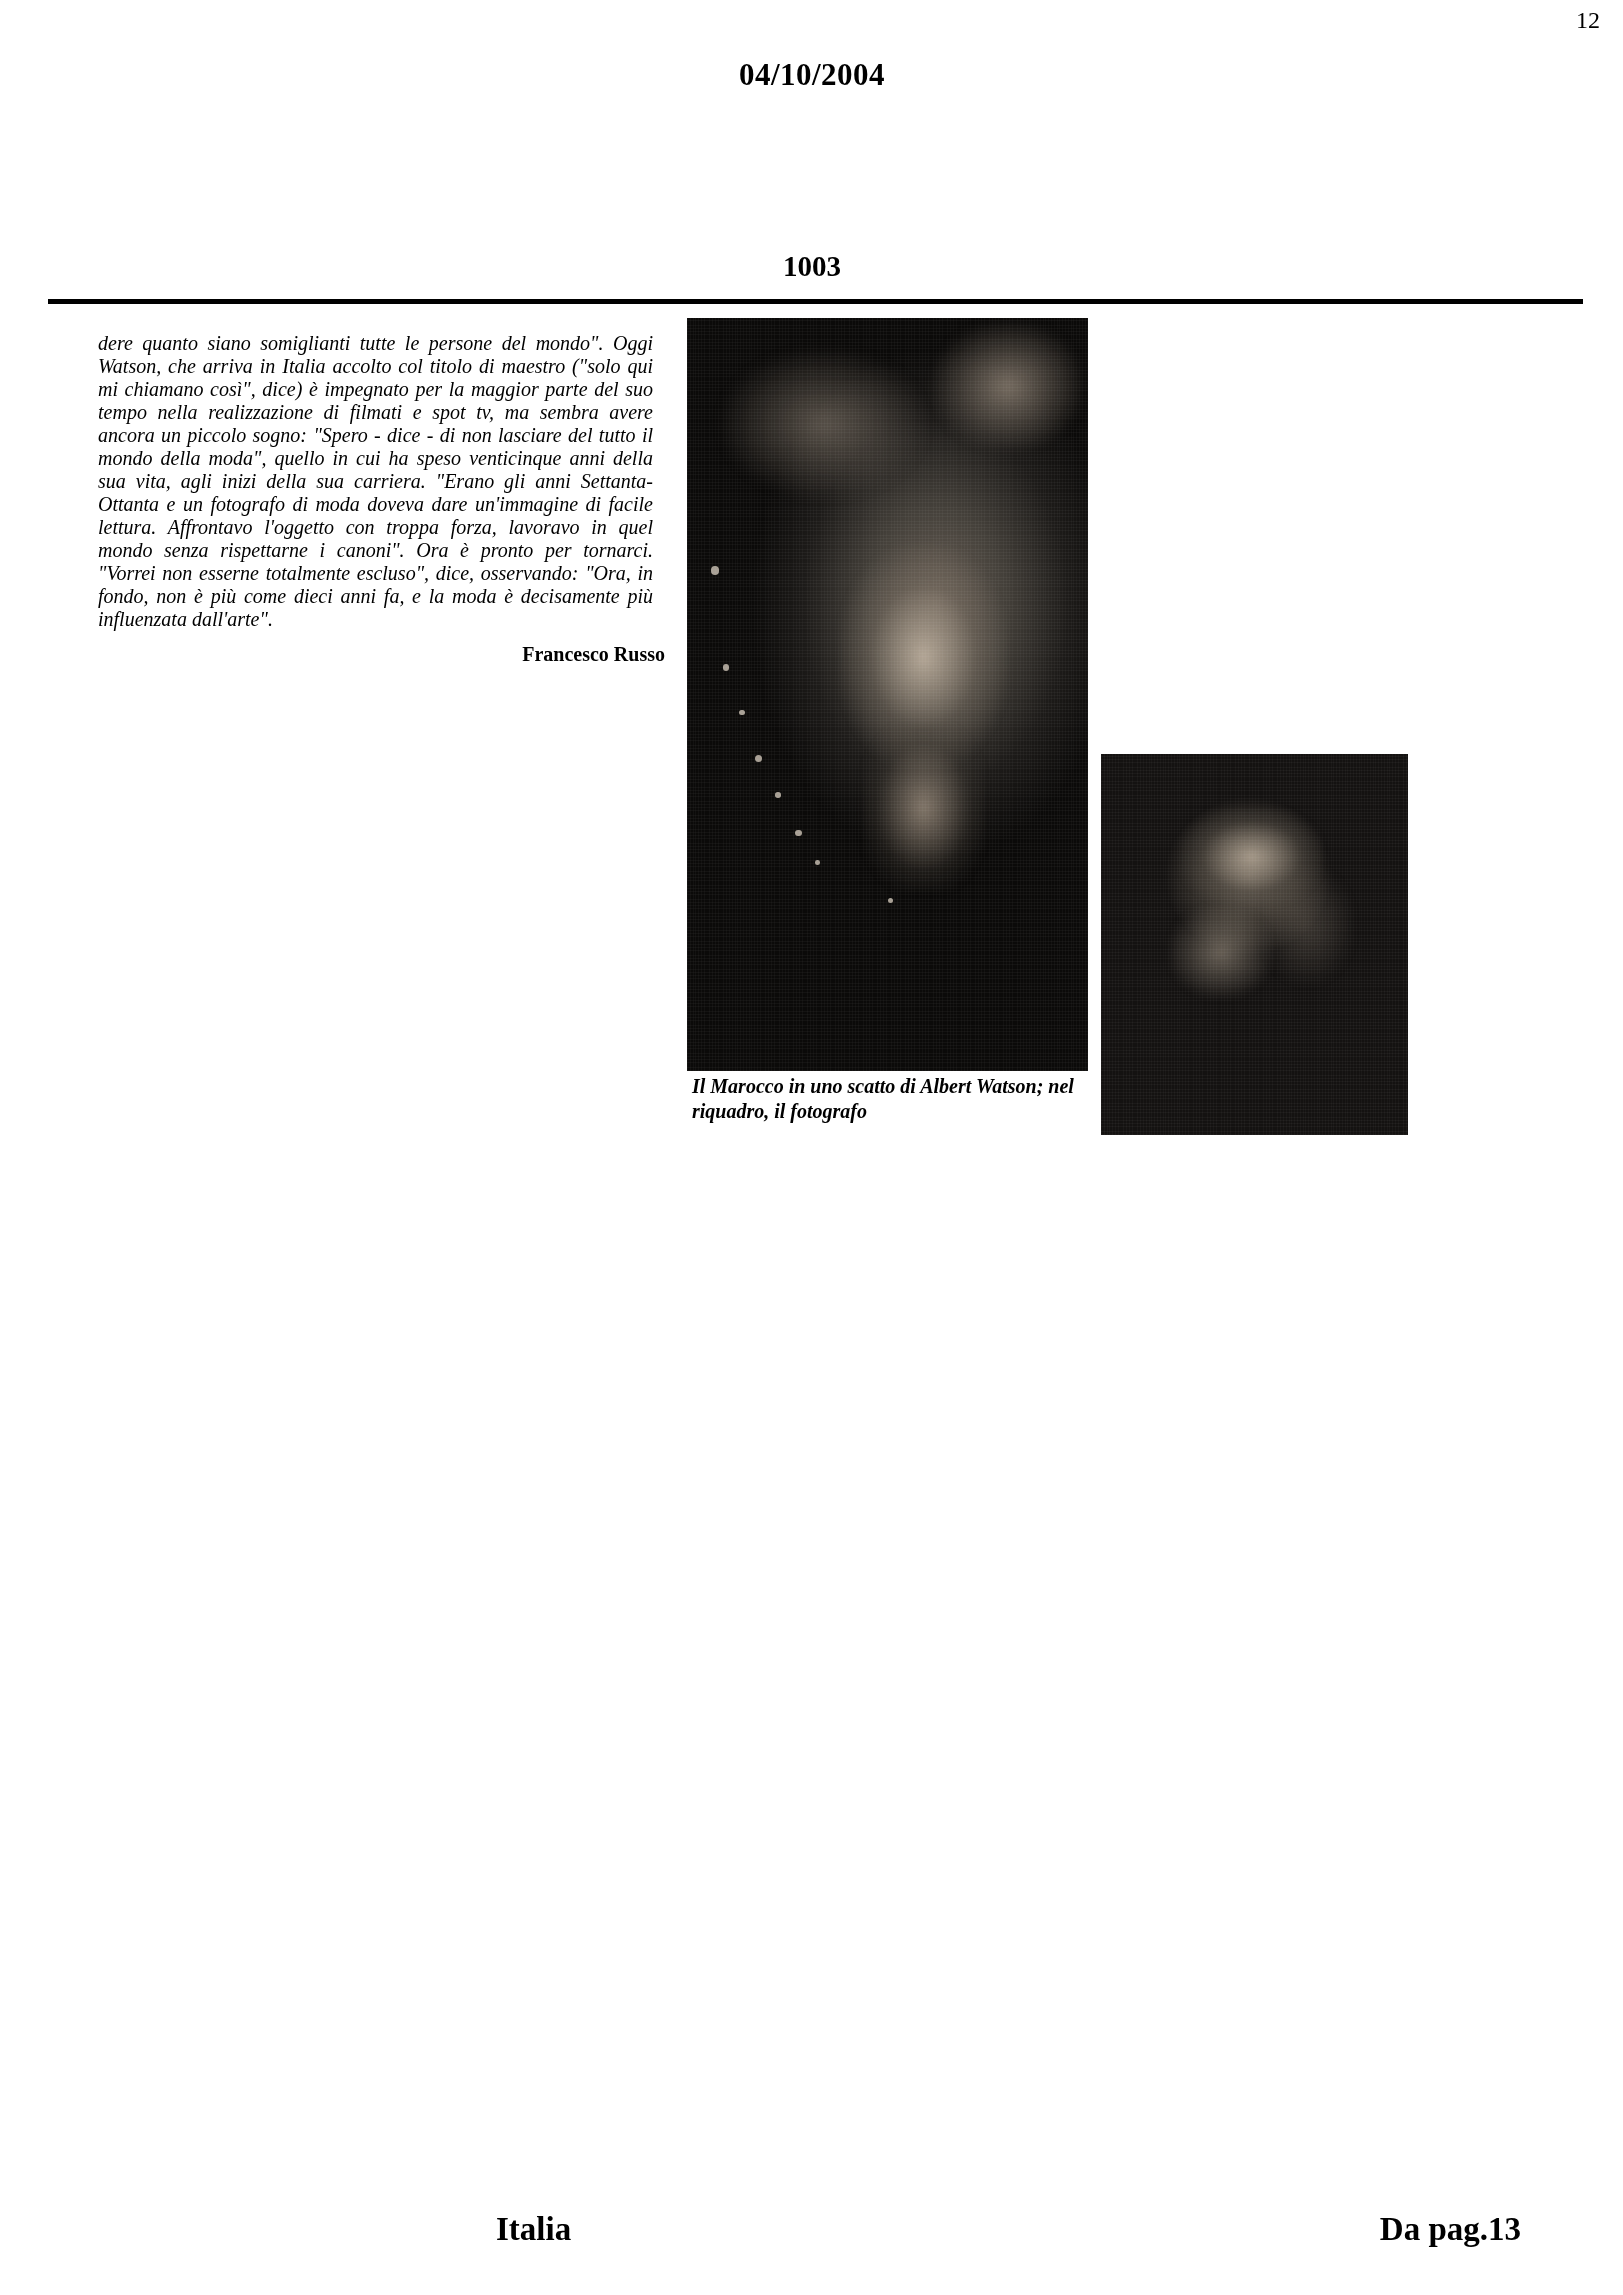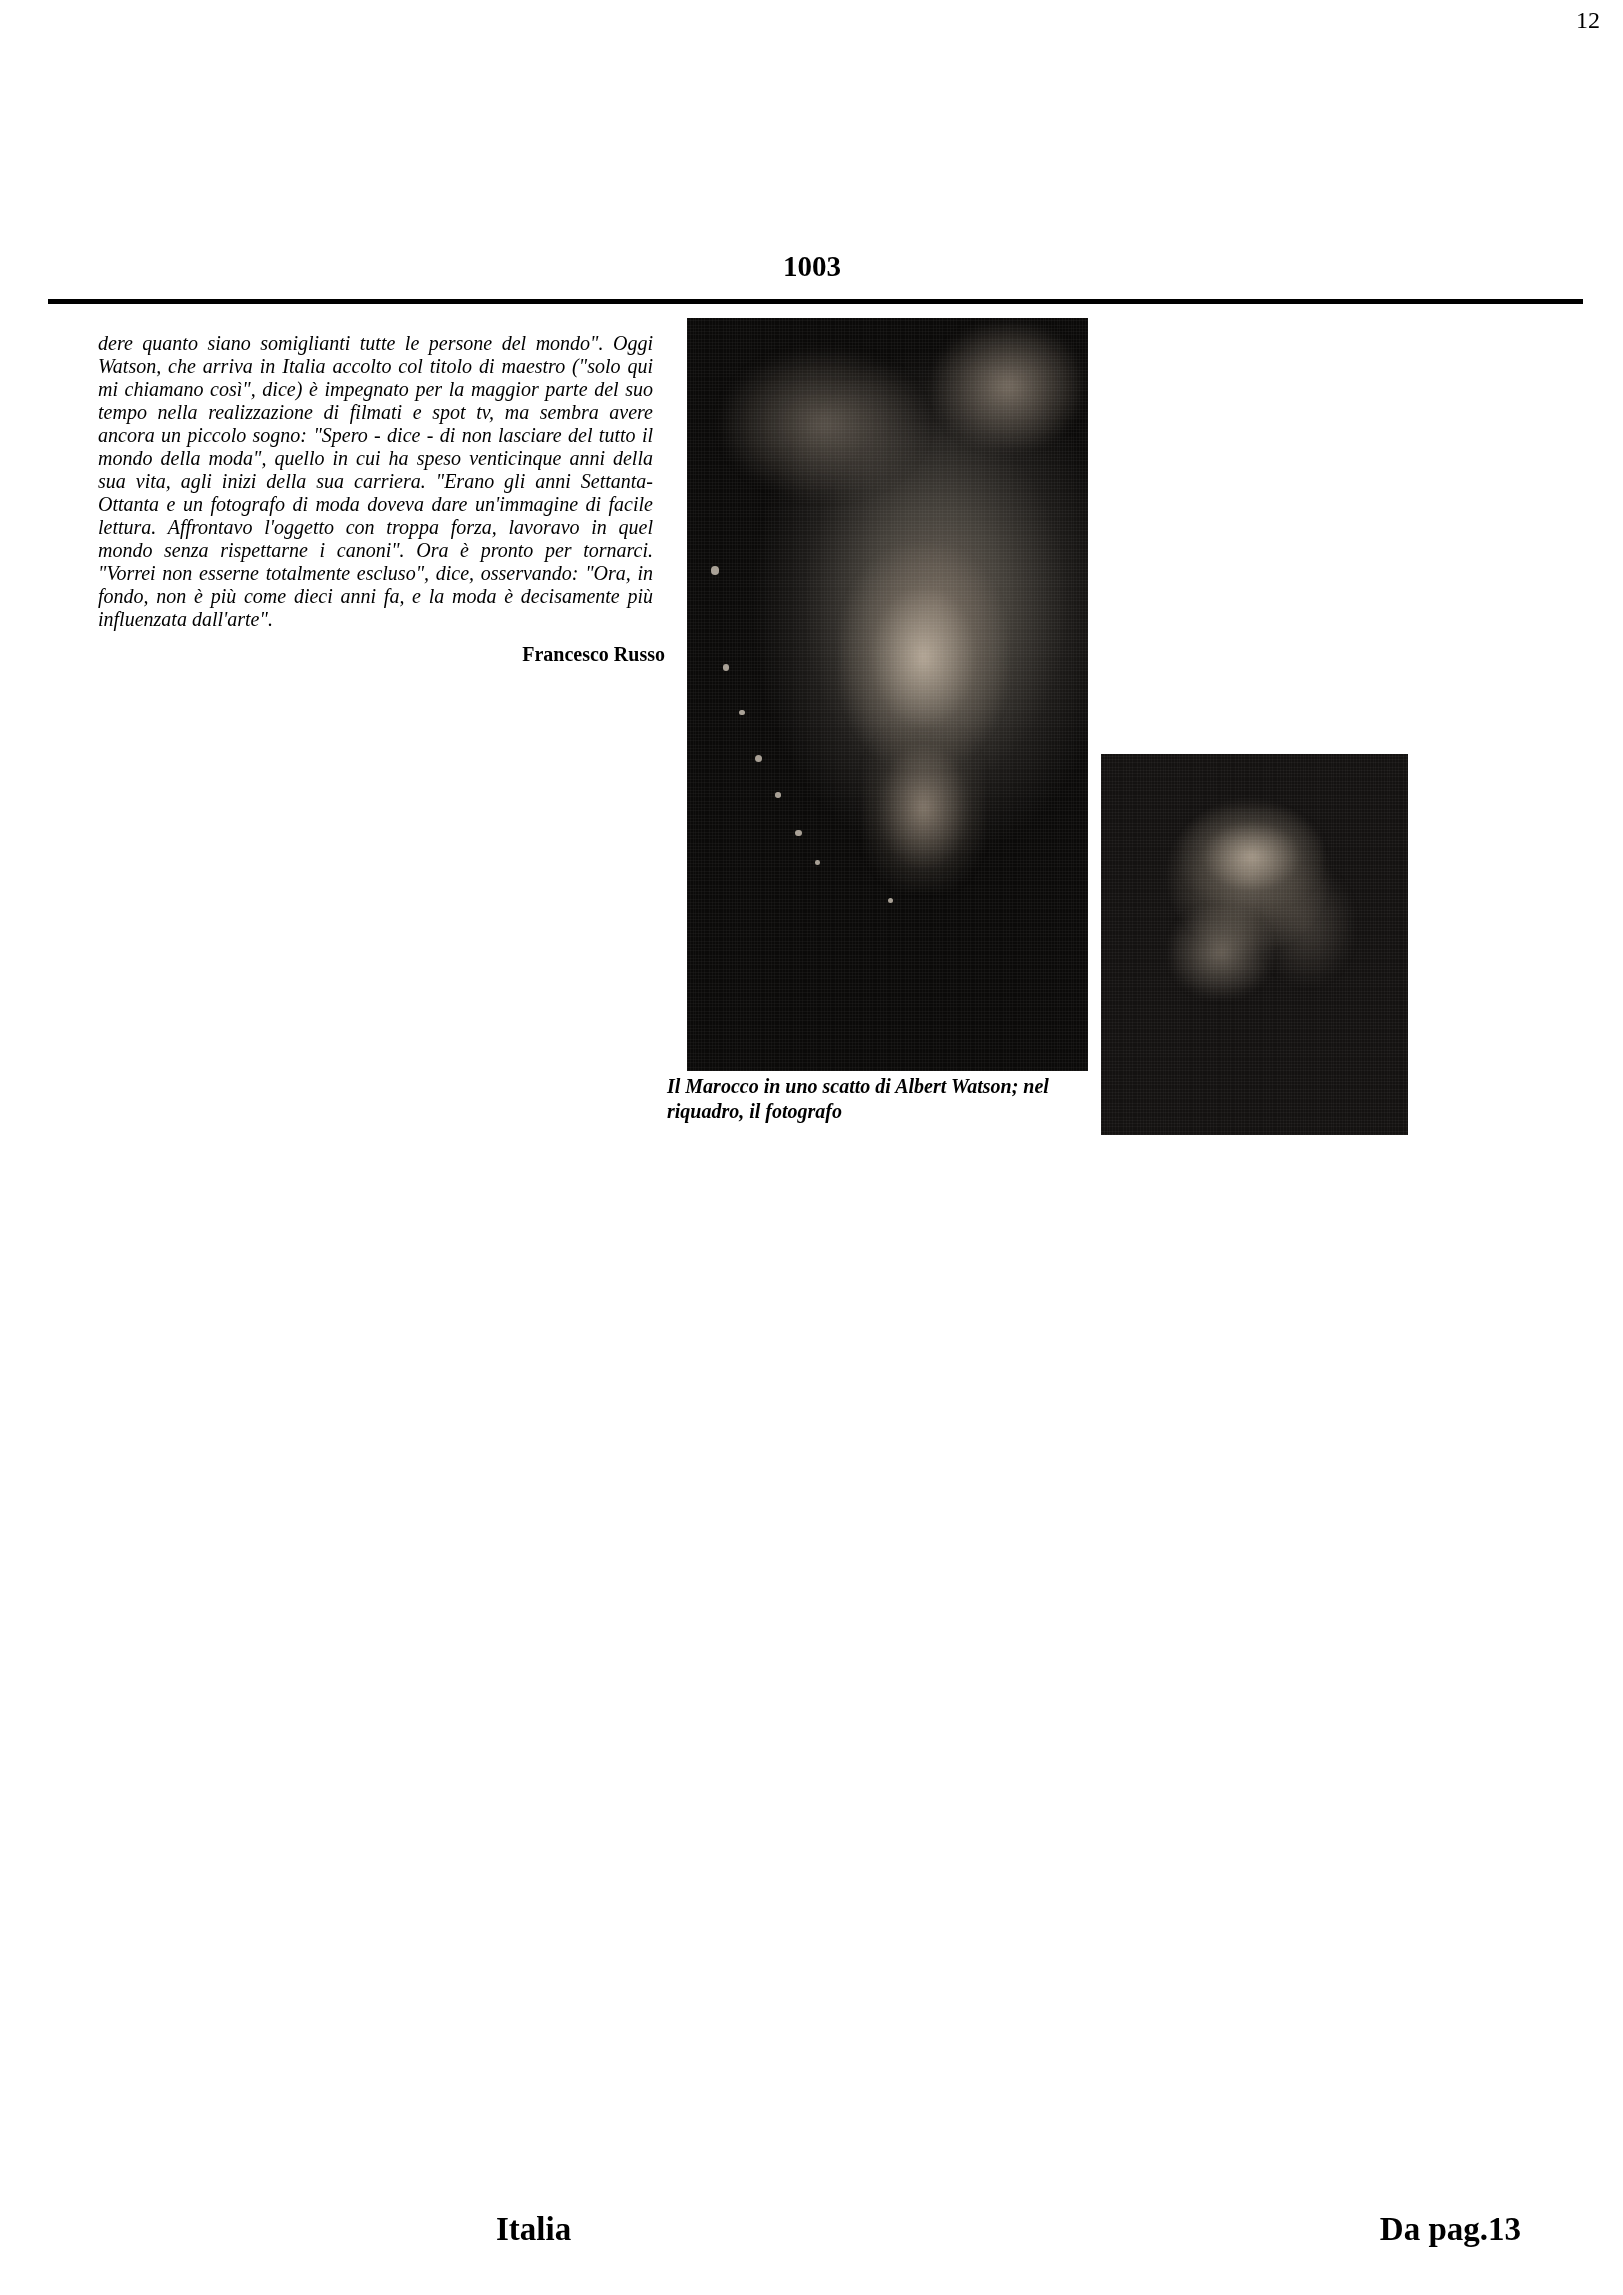--- a/index.html
+++ b/index.html
@@ -194,21 +194,21 @@
     position: absolute;
     left: 52%; top: 30%;
     width: 30%; height: 30%;
     background: radial-gradient(ellipse at 50% 50%, rgba(120,110,98,0.4) 0%, rgba(0,0,0,0) 75%);
     filter: blur(4.6px);
   }
 
   .caption {
     position: absolute;
     top: 1074px;
-    left: 667px;
+    left: 692px;
     width: 395px;
     font-family: "Liberation Serif", serif;
     font-style: italic;
     font-weight: bold;
     font-size: 20px;
     line-height: 25px;
   }
 
   
   .footer-left {
@@ -228,20 +228,21 @@
     font-family: "Liberation Serif", serif;
   }
 </style>
 </head>
 <body>
 
 <div class="page">
 
   <div class="page-number">12</div>
 
+  <div class="issue-date">04/10/2004</div>
 
 
   <div class="issue-number">1003</div>
 
   <div class="rule"></div>
 
   <div class="article-column">
     <p>dere quanto siano somiglianti tutte le persone del mondo". Oggi Watson, che arriva in Italia accolto col titolo di maestro ("solo qui mi chiamano così", dice) è impegnato per la maggior parte del suo tempo nella realizzazione di filmati e spot tv, ma sembra avere ancora un piccolo sogno: "Spero - dice - di non lasciare del tutto il mondo della moda", quello in cui ha speso venticinque anni della sua vita, agli inizi della sua carriera. "Erano gli anni Settanta-Ottanta e un fotografo di moda doveva dare un'immagine di facile lettura. Affrontavo l'oggetto con troppa forza, lavoravo in quel mondo senza rispettarne i canoni". Ora è pronto per tornarci. "Vorrei non esserne totalmente escluso", dice, osservando: "Ora, in fondo, non è più come dieci anni fa, e la moda è decisamente più influenzata dall'arte".</p>
     <div class="byline">Francesco Russo</div>
   </div>

